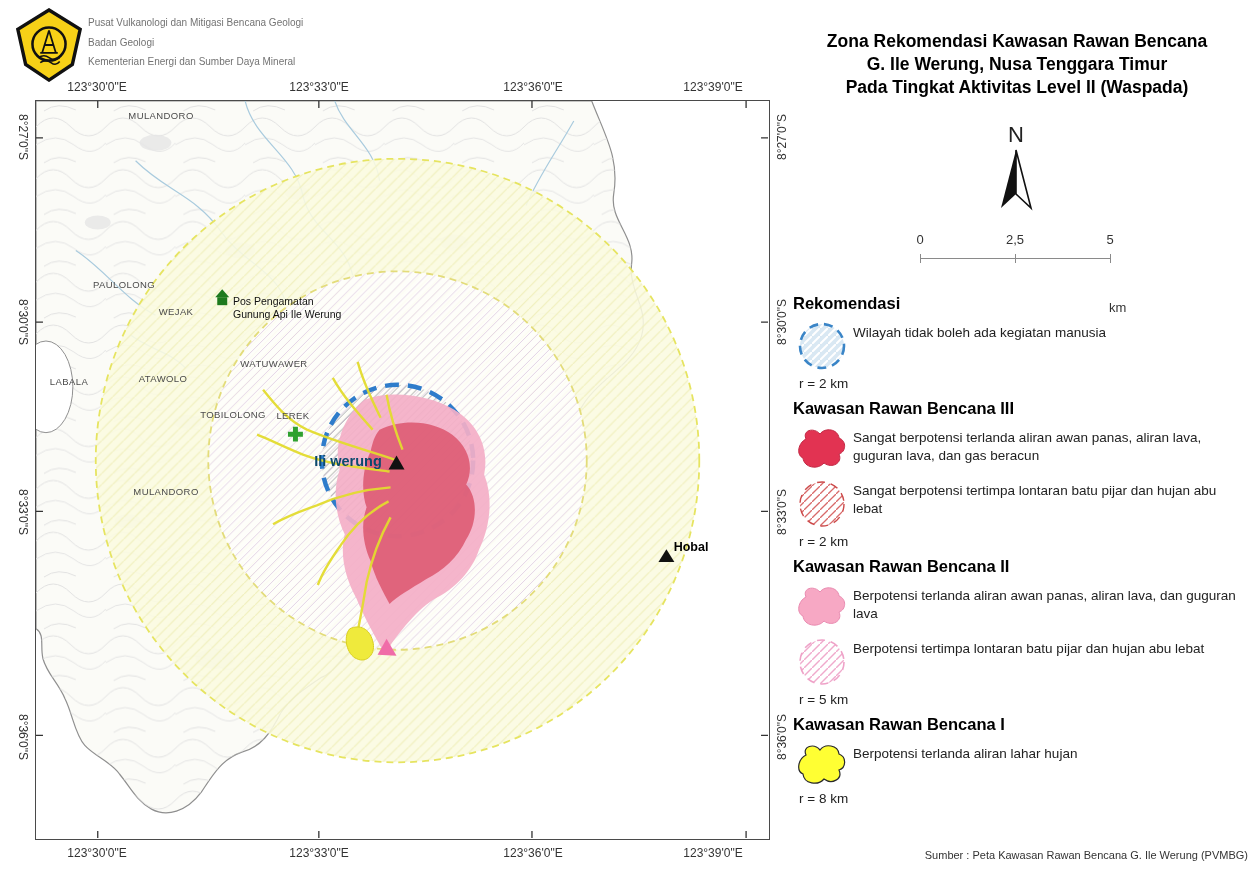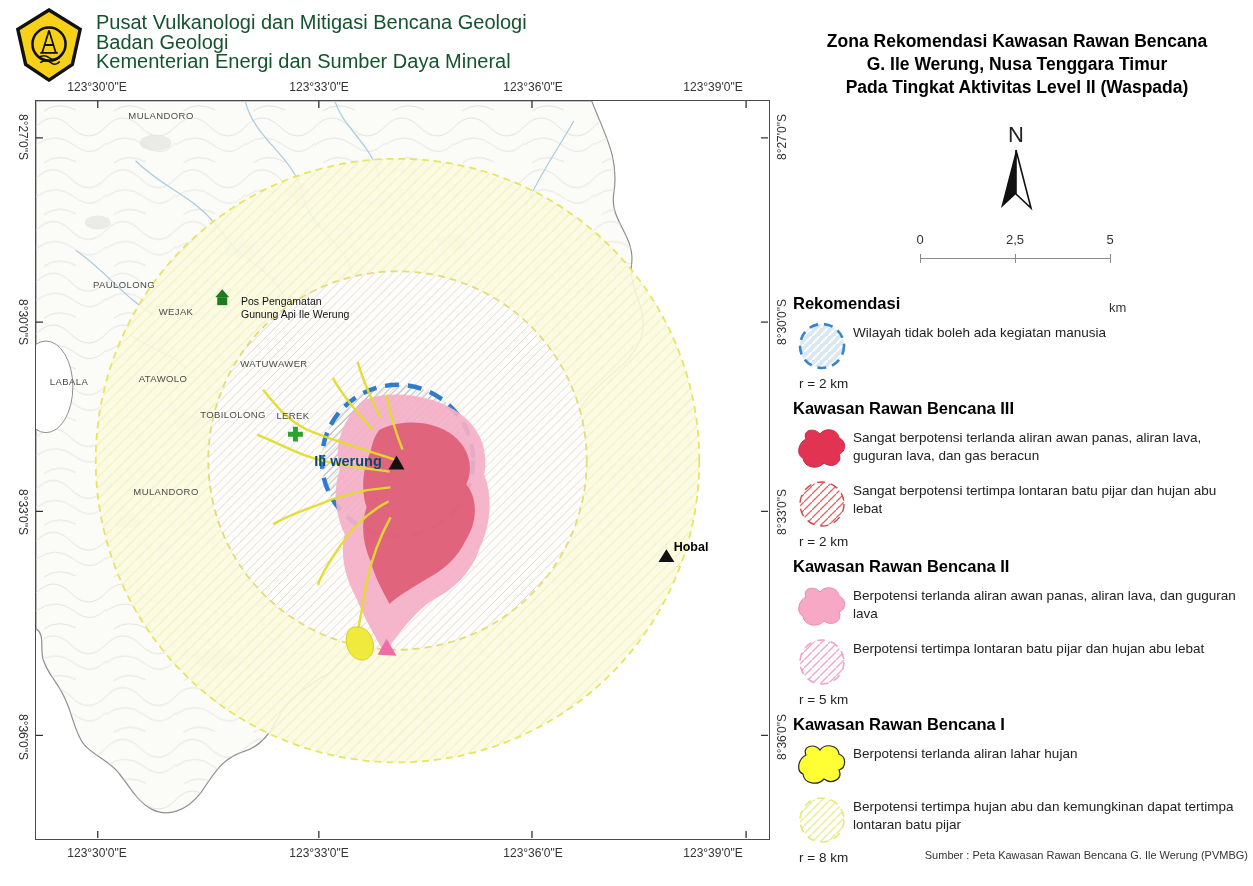--- a/index.html
+++ b/index.html
@@ -1,29 +1,29 @@
 <!DOCTYPE html>
 <html><head>
 <meta charset="utf-8">
 <style>
   html,body{margin:0;padding:0;background:#fff;}
   .canvas{position:relative;width:1253px;height:886px;background:#fff;overflow:hidden;
           font-family:"Liberation Sans",sans-serif;color:#1a1a1a;}
   
   .hdr-logo{position:absolute;left:12px;top:8px;width:74px;height:74px;}
-  .hdr-text{position:absolute;left:96px;top:13px;font-size:20px;line-height:19.5px;color:#14532d;}
+  .hdr-text{position:absolute;left:88px;top:13px;font-size:10px;line-height:19.5px;color:#737373;}
   
   .map-frame{position:absolute;left:35px;top:100px;width:735px;height:740px;
              border:1.4px solid #4a4a4a;box-sizing:border-box;background:#fff;}
   .map-frame svg{position:absolute;left:0;top:0;}
   .maplabel{position:absolute;transform:translate(-50%,-50%);font-size:9.5px;letter-spacing:.4px;
             color:#4a4a4a;white-space:nowrap;}
   .volcano-label{position:absolute;transform:translate(-50%,-50%);font-size:14.5px;font-weight:bold;color:#0c4a6e;white-space:nowrap;}
   .site-label{position:absolute;transform:translate(-50%,-50%);font-size:12.5px;font-weight:bold;color:#000;white-space:nowrap;}
-  .post-label{position:absolute;width:110px;font-size:10.5px;line-height:13px;color:#111;margin-left:8px;}
+  .post-label{position:absolute;width:110px;font-size:10.5px;line-height:13px;color:#111;}
   
   .lon{position:absolute;transform:translate(-50%,0);font-size:12px;color:#333;white-space:nowrap;}
   .lat{position:absolute;font-size:12px;color:#333;white-space:nowrap;}
   .lat.left{transform:translate(-50%,-50%) rotate(90deg);}
   .lat.right{transform:translate(-50%,-50%) rotate(-90deg);}
   
   .title{position:absolute;left:786px;top:30px;width:462px;text-align:center;
          font-size:17.5px;font-weight:bold;line-height:23px;color:#000;}
   .north{position:absolute;left:992px;top:122px;width:48px;text-align:center;}
   .north .n{font-size:22px;color:#222;}
@@ -312,33 +312,20 @@
     <div class="lg-sec">
       <div class="lg-head">Kawasan Rawan Bencana I</div>
       <div class="lg-item">
         <div class="lg-sym">
           <svg width="56" height="46" viewBox="0 0 56 46">
             <path d="M12,14 C8,5 20,2 26,9 C31,2 44,4 45,13 C53,16 52,27 45,29 C49,38 38,44 30,38 C24,45 10,43 9,33 C2,30 4,18 12,14 Z" fill="#FFFF33" stroke="#2a2a2a" stroke-width="1.2"></path>
           </svg>
         </div>
         <div class="lg-txt">Berpotensi terlanda aliran lahar hujan</div>
       </div>
-      <div class="lg-item">
-        <div class="lg-sym">
-          <svg width="52" height="52" viewBox="0 0 52 52">
-            <defs>
-                <pattern id="pY" width="8" height="8" patternUnits="userSpaceOnUse">
-              <path d="M-1,9 L9,-1" stroke="#EDEDA0" stroke-width="1.6"></path>
-                </pattern>
-              </defs>
-            <circle cx="26" cy="26" r="22" fill="url(#pY)" stroke="#E6E67A" stroke-width="1.6" stroke-dasharray="8 6"></circle>
-          </svg>
-        </div>
-        <div class="lg-txt">Berpotensi tertimpa hujan abu dan kemungkinan dapat tertimpa lontaran batu pijar</div>
-      </div>
       <div class="lg-rad">r = 8 km</div>
     </div>
 
   </div>
 
   <div class="source">Sumber : Peta Kawasan Rawan Bencana G. Ile Werung (PVMBG)</div>
 
 </div>
 
 </body></html>

